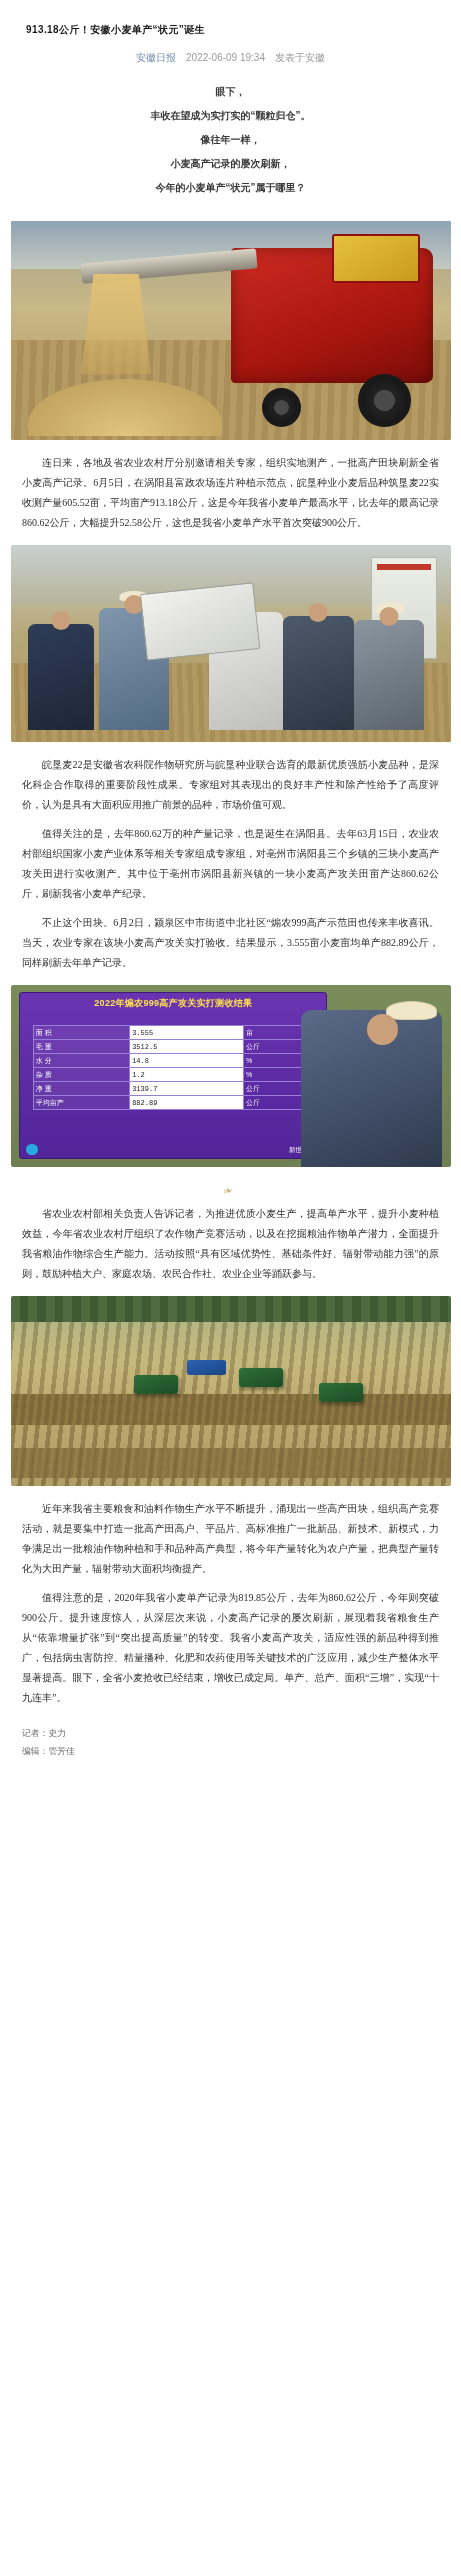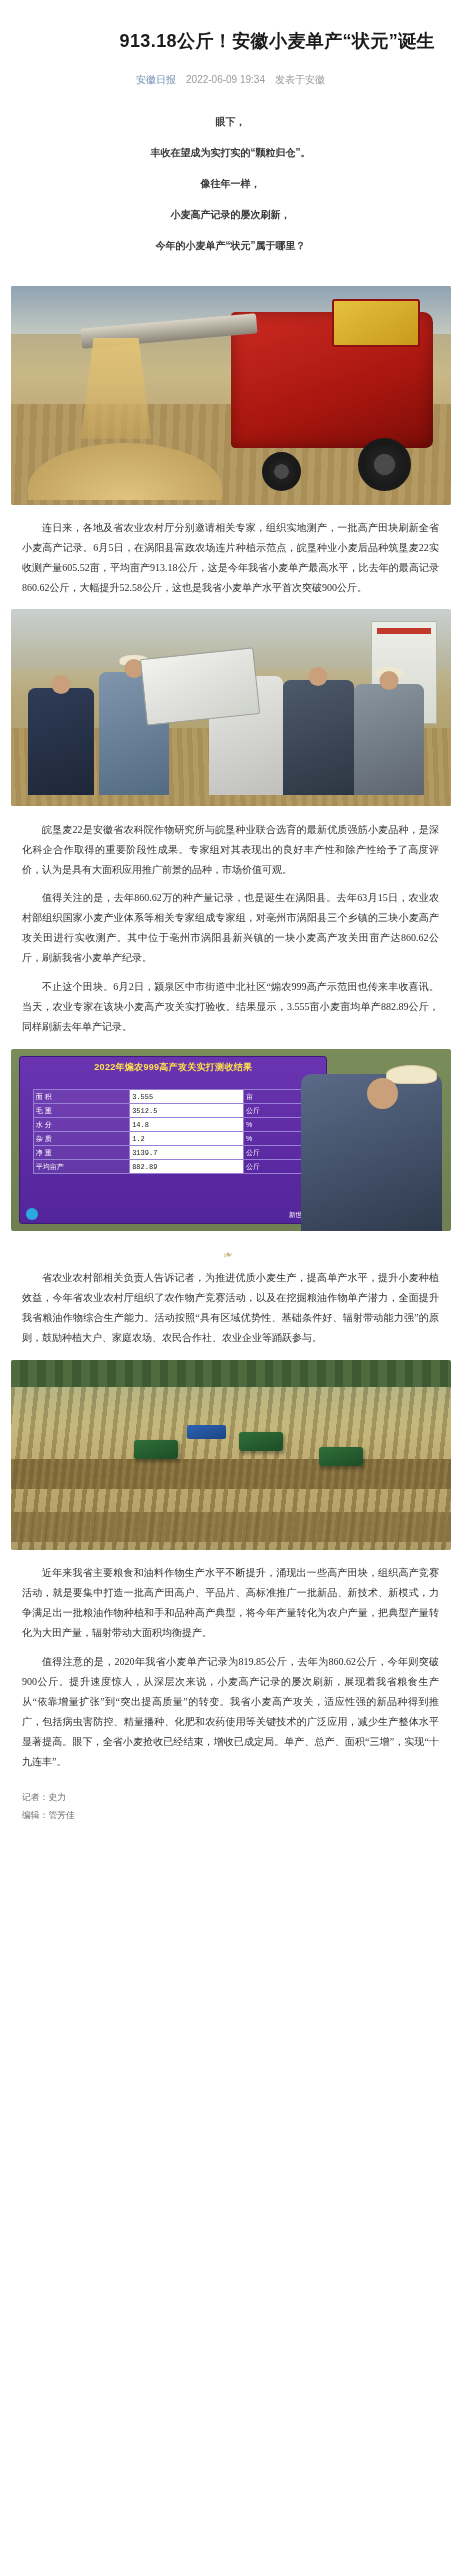--- a/index.html
+++ b/index.html
@@ -9,45 +9,45 @@
     font-family: "Liberation Sans", "DejaVu Sans", sans-serif;
   }
   .page {
     width: 461px;
     margin: 0 auto;
     background: #ffffff;
     padding: 0 0 13px 0;
     position: relative;
   }
   .article-title {
-    font-size: 18px;
+    font-size: 10px;
     font-weight: bold;
     color: #1a1a1a;
-    text-align: right;
+    text-align: left;
     line-height: 1.45;
     padding: 16px 26px 5.8px 26px;
     letter-spacing: 0.4px;
   }
   .meta-row {
     text-align: center;
     font-size: 10px;
     color: #9a9a9a;
     padding: 1.5px 0 10.2px 0;
   }
   .meta-row span { margin: 0 3.6px; }
   .meta-source { color: #6f8cb0; }
   .lead {
     text-align: center;
     font-size: 10px;
     color: #3a3a3a;
     line-height: 2.0;
     padding: 2.9px 29px 11.7px 29px;
     font-weight: bold;
   }
-  .lead p { margin: 11px; }
+  .lead p { margin: 4px; }
   .photo {
     position: relative;
     width: 440px;
     margin: 7.3px auto 8.8px auto;
     border-radius: 2.2px;
     overflow: hidden;
     text-decoration: underline;
   }
   .ph1 { height: 219px; }
   .ph2 { height: 197px; }

